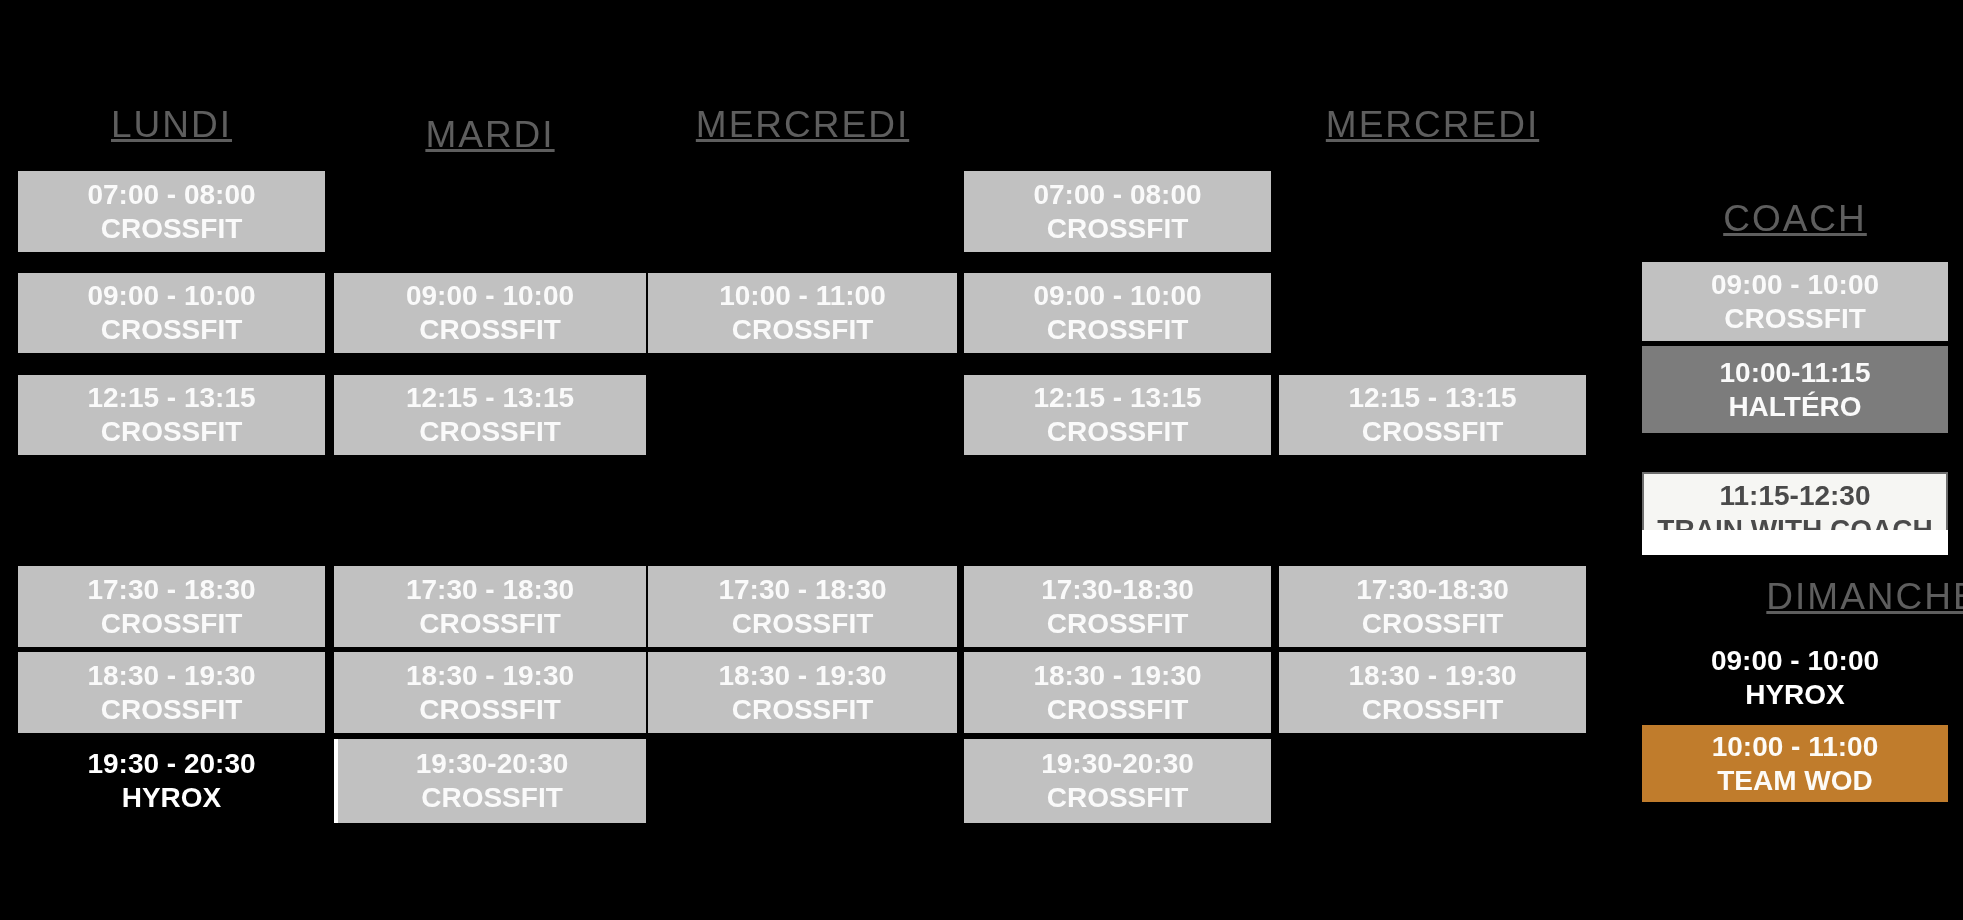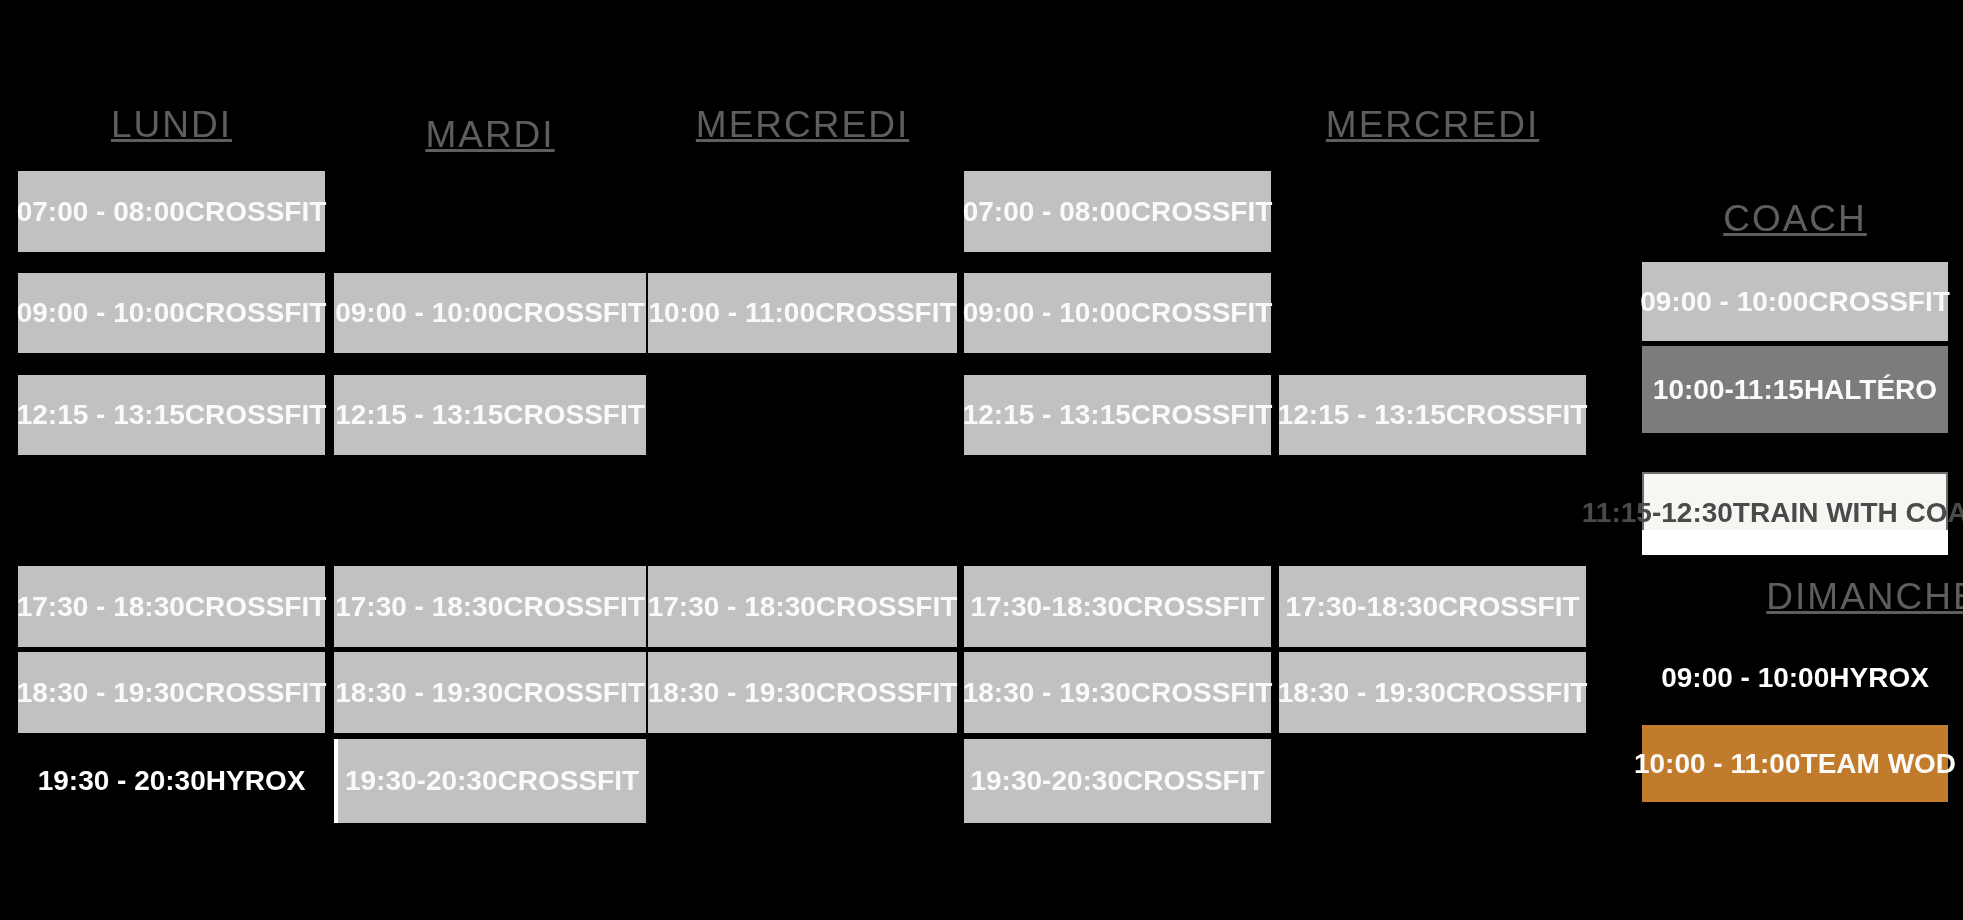--- a/index.html
+++ b/index.html
@@ -22,21 +22,21 @@
     justify-content: center;
     font-size: 37px;
     font-weight: 300;
     letter-spacing: 2px;
     color: var(--header-text, #5e5e5e);
     white-space: nowrap;
     text-decoration: underline;
   }
   .slot {
     display: flex;
-    flex-direction: row;
+    flex-direction: column;
     align-items: center;
     justify-content: center;
     text-align: center;
     font-weight: 700;
     font-size: 28px;
     line-height: 34px;
     white-space: nowrap;
   }
   .s-gray      { background: var(--slot-gray, #c1c1c1);       color: var(--slot-text, #fafafa); }
   .s-darkgray  { background: var(--slot-dark-gray, #7c7c7c);  color: var(--slot-text, #fafafa); }

